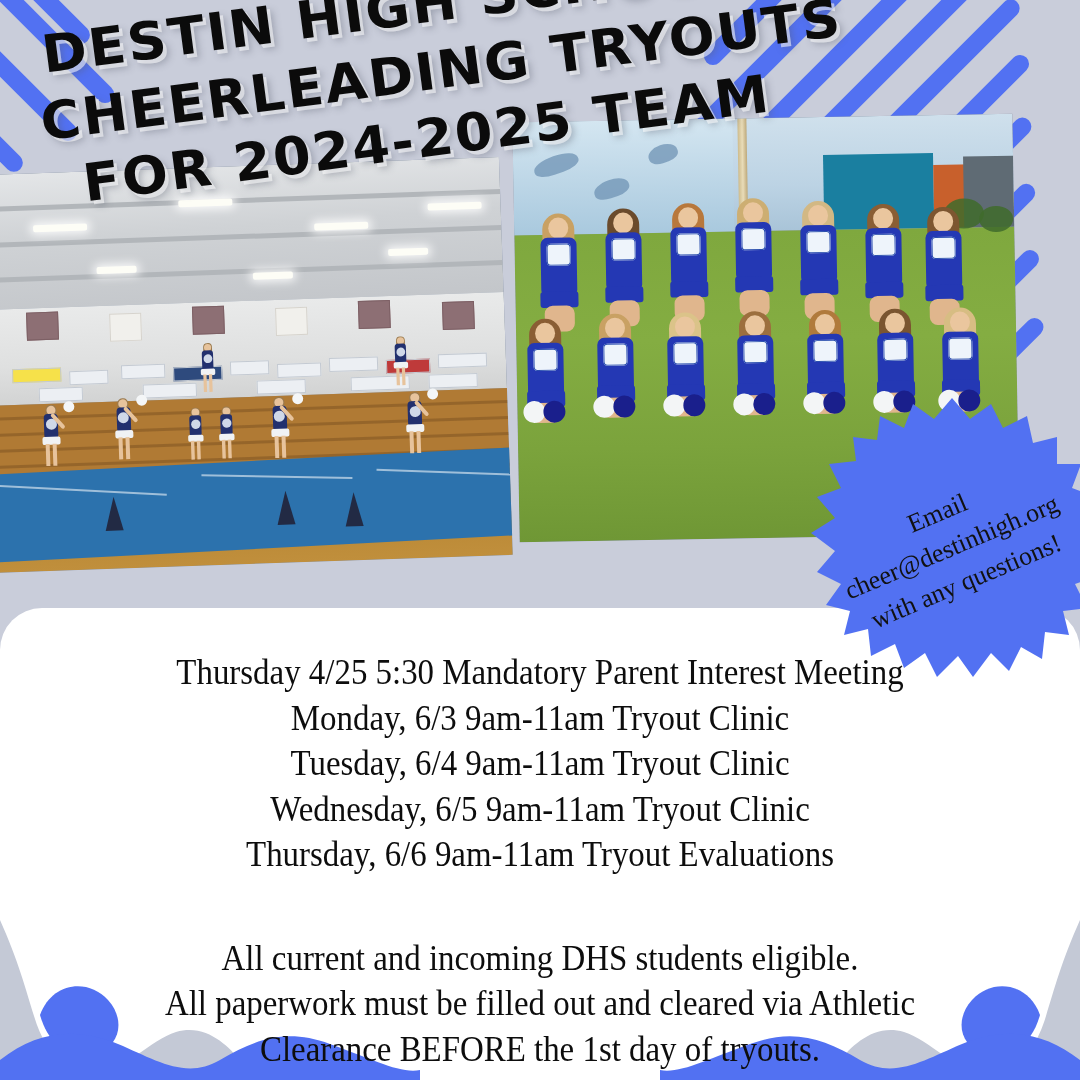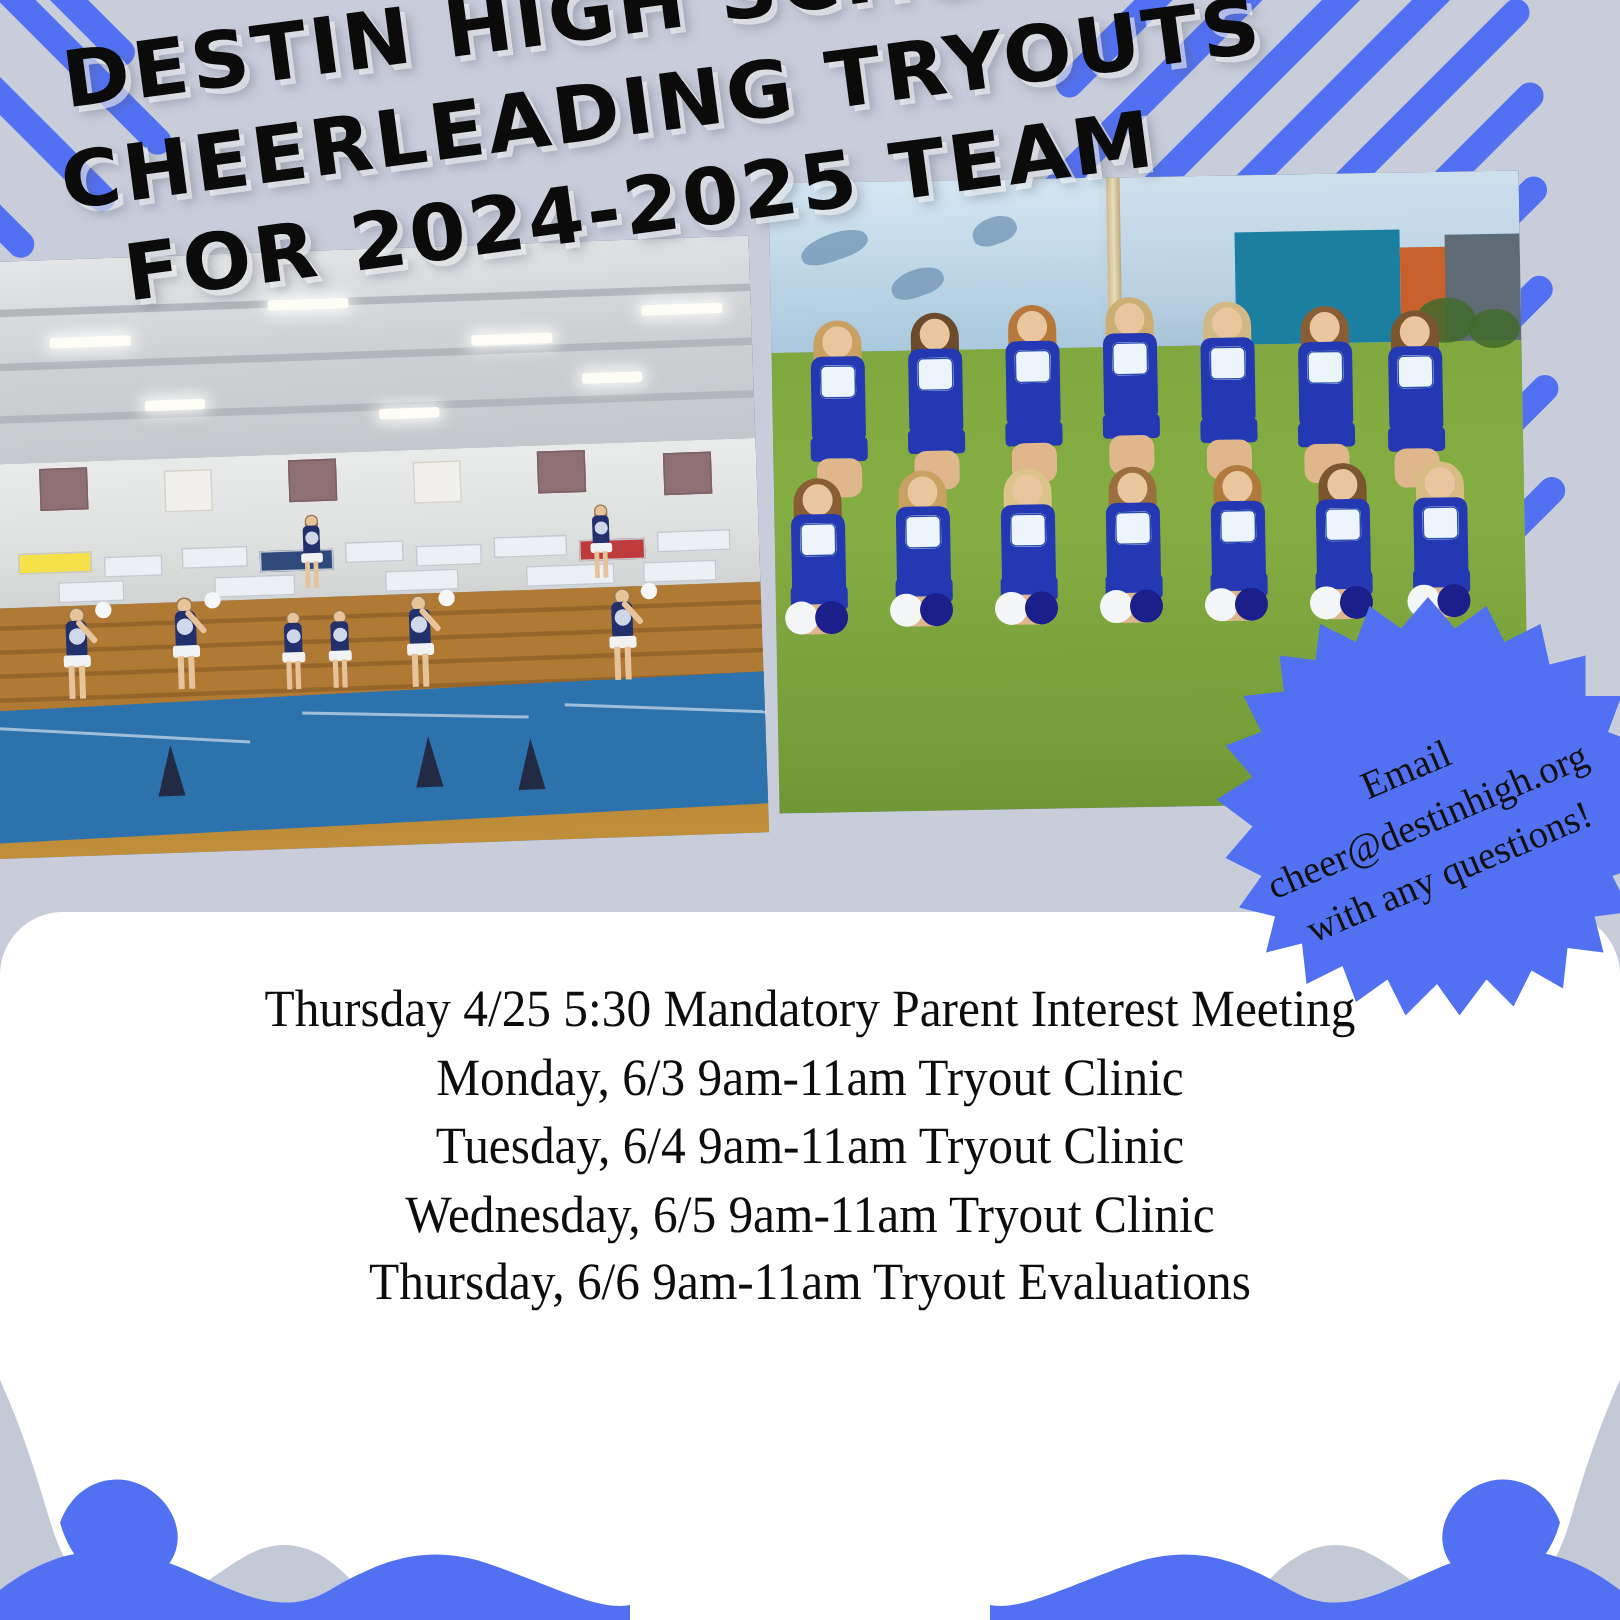--- a/index.html
+++ b/index.html
@@ -632,20 +632,25 @@
   <div id="content-panel">
 
     <div id="schedule">
       <div class="line">Thursday 4/25 5:30 Mandatory Parent Interest Meeting</div>
       <div class="line">Monday, 6/3 9am-11am Tryout Clinic</div>
       <div class="line">Tuesday, 6/4 9am-11am Tryout Clinic</div>
       <div class="line">Wednesday, 6/5 9am-11am Tryout Clinic</div>
       <div class="line">Thursday, 6/6 9am-11am Tryout Evaluations</div>
     </div>
 
+    <div id="eligibility">
+      <div class="line">All current and incoming DHS students eligible.</div>
+      <div class="line">All paperwork must be filled out and cleared via Athletic</div>
+      <div class="line">Clearance BEFORE the 1st day of tryouts.</div>
+    </div>
 
     <div class="wave-wrap" id="waves-left">
       <svg viewBox="0 0 420 160" preserveAspectRatio="none" width="420" height="160">
         <path d="M0,0 C18,40 26,70 34,96 C48,142 70,150 96,150 C60,160 0,160 0,160 Z" fill="#c4c9d6"></path>
         <path d="M40,95 C52,62 88,58 108,80 C126,100 120,126 96,134 C70,142 48,124 40,95 Z" fill="#5271f2"></path>
         <path d="M0,160 C0,160 60,150 96,150 C128,150 150,120 176,112 C206,103 228,126 240,140 C250,152 260,160 260,160 Z" fill="#c4c9d6"></path>
         <path d="M0,160 L0,140 C36,112 74,106 118,124 C156,140 186,160 220,140 C256,119 286,108 330,124 C372,139 400,154 420,150 L420,160 Z" fill="#5271f2"></path>
       </svg>
     </div>
 

